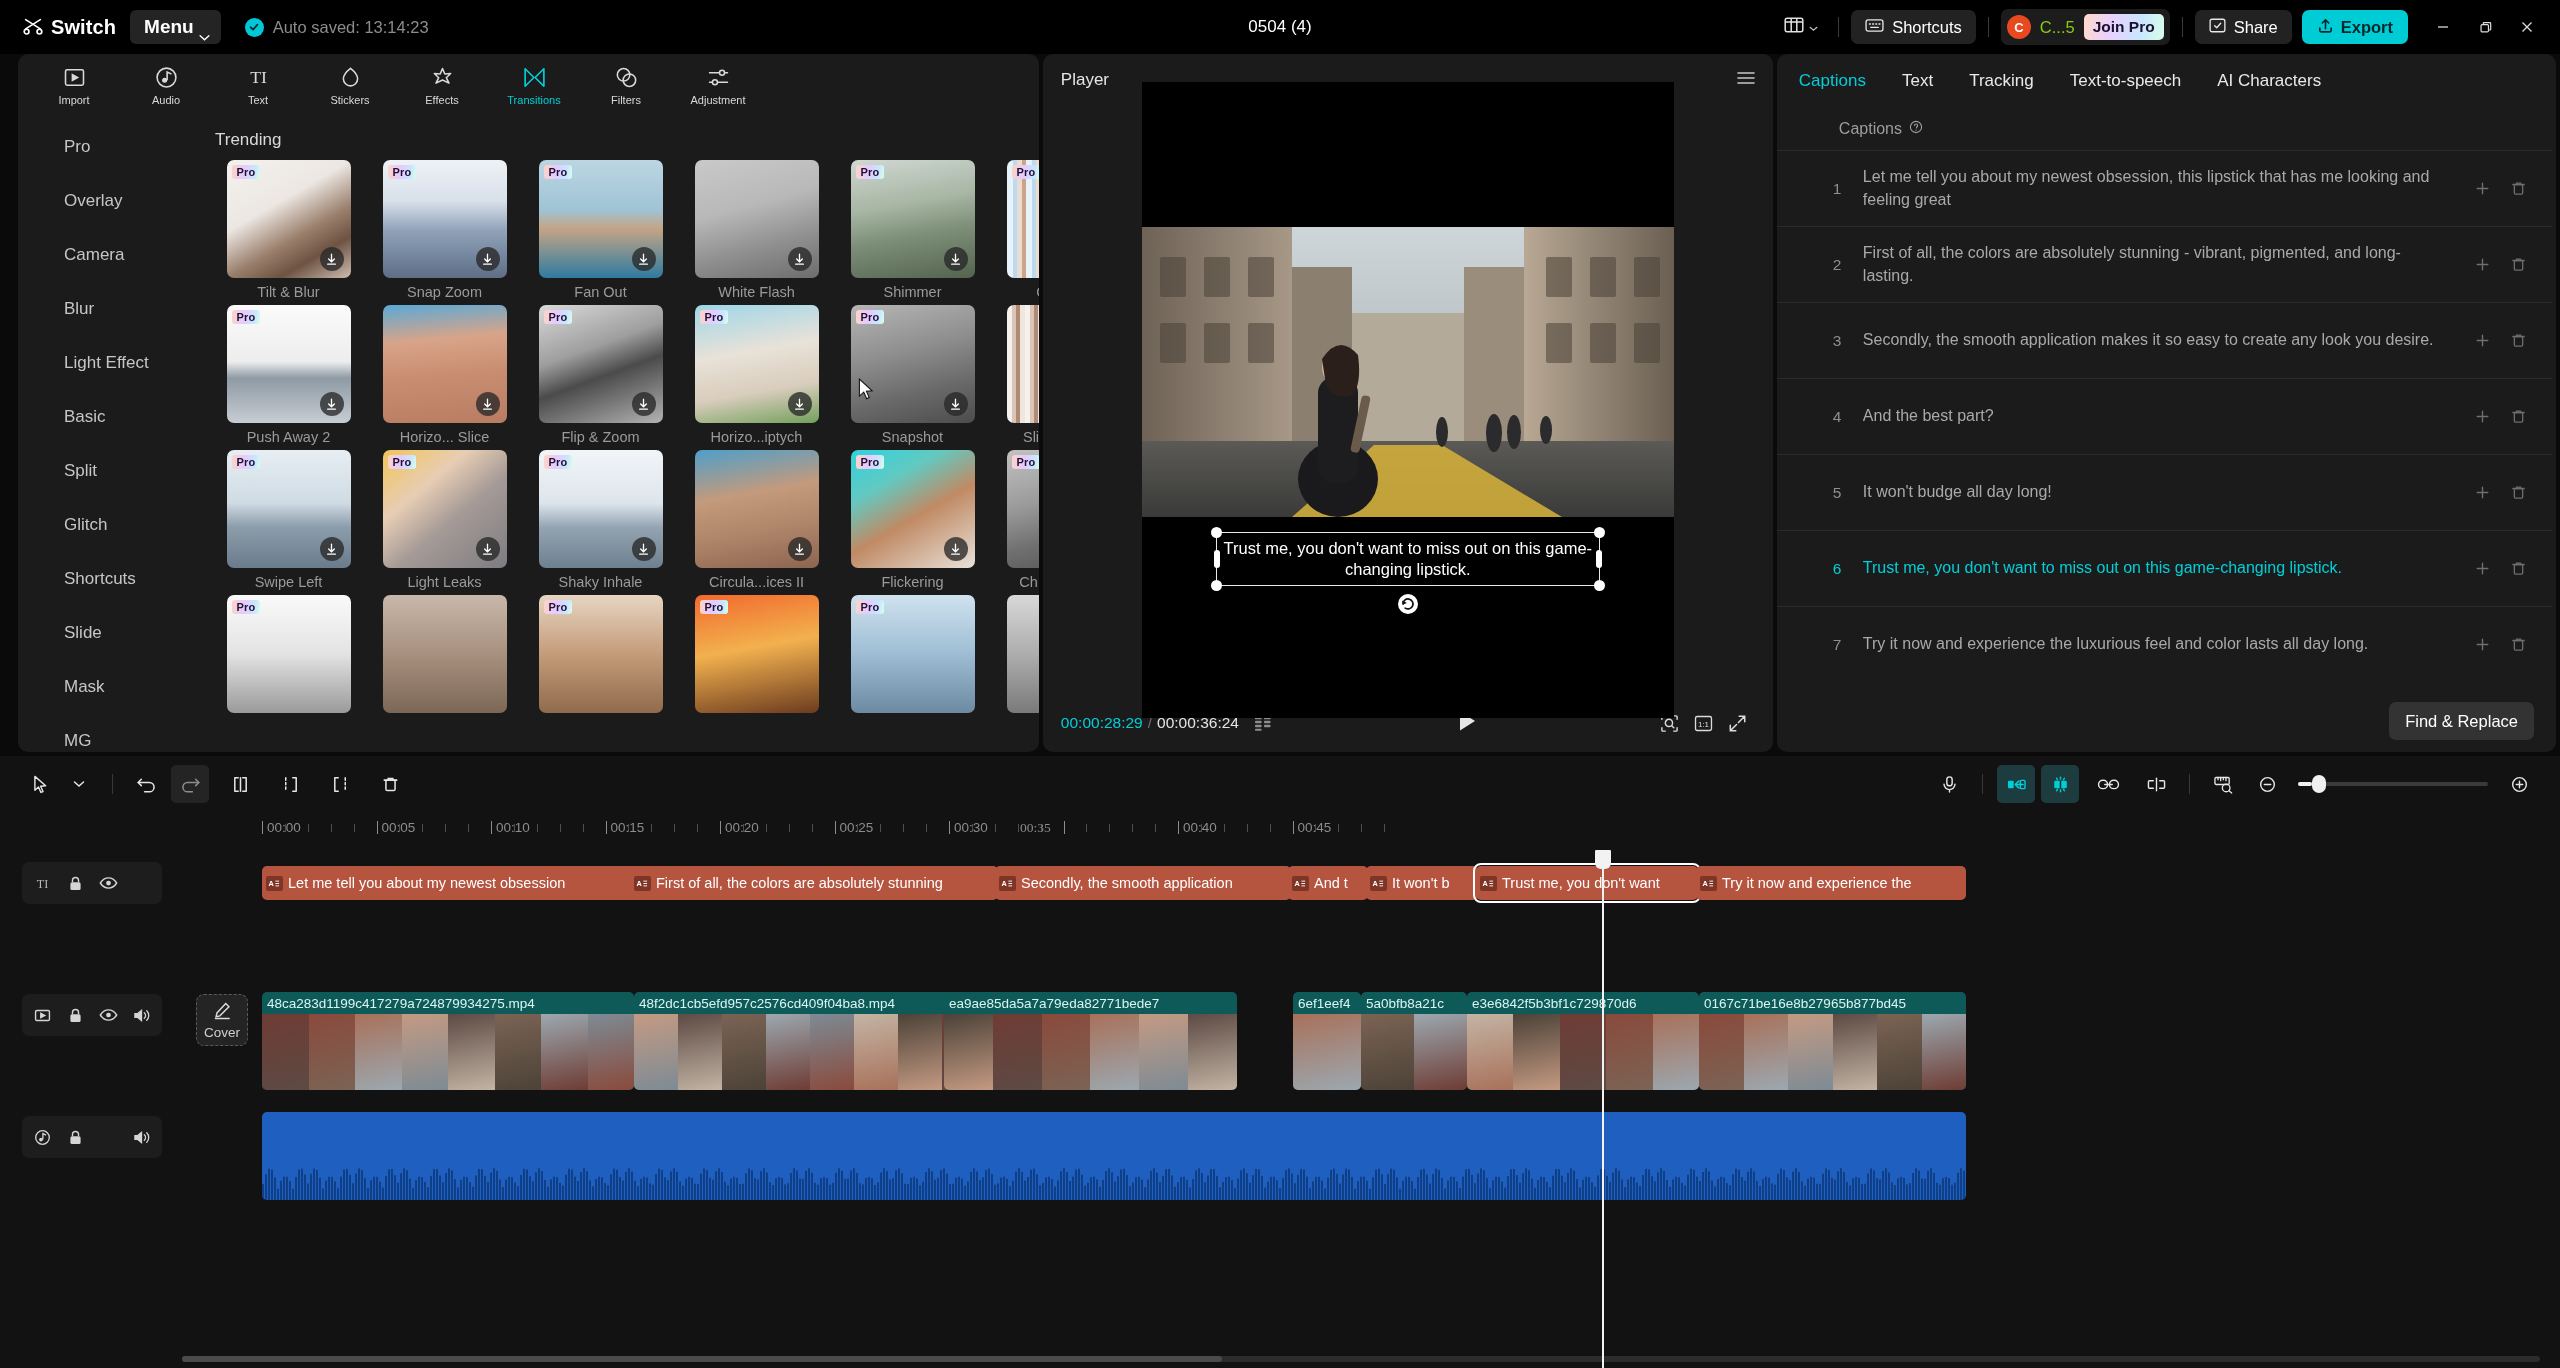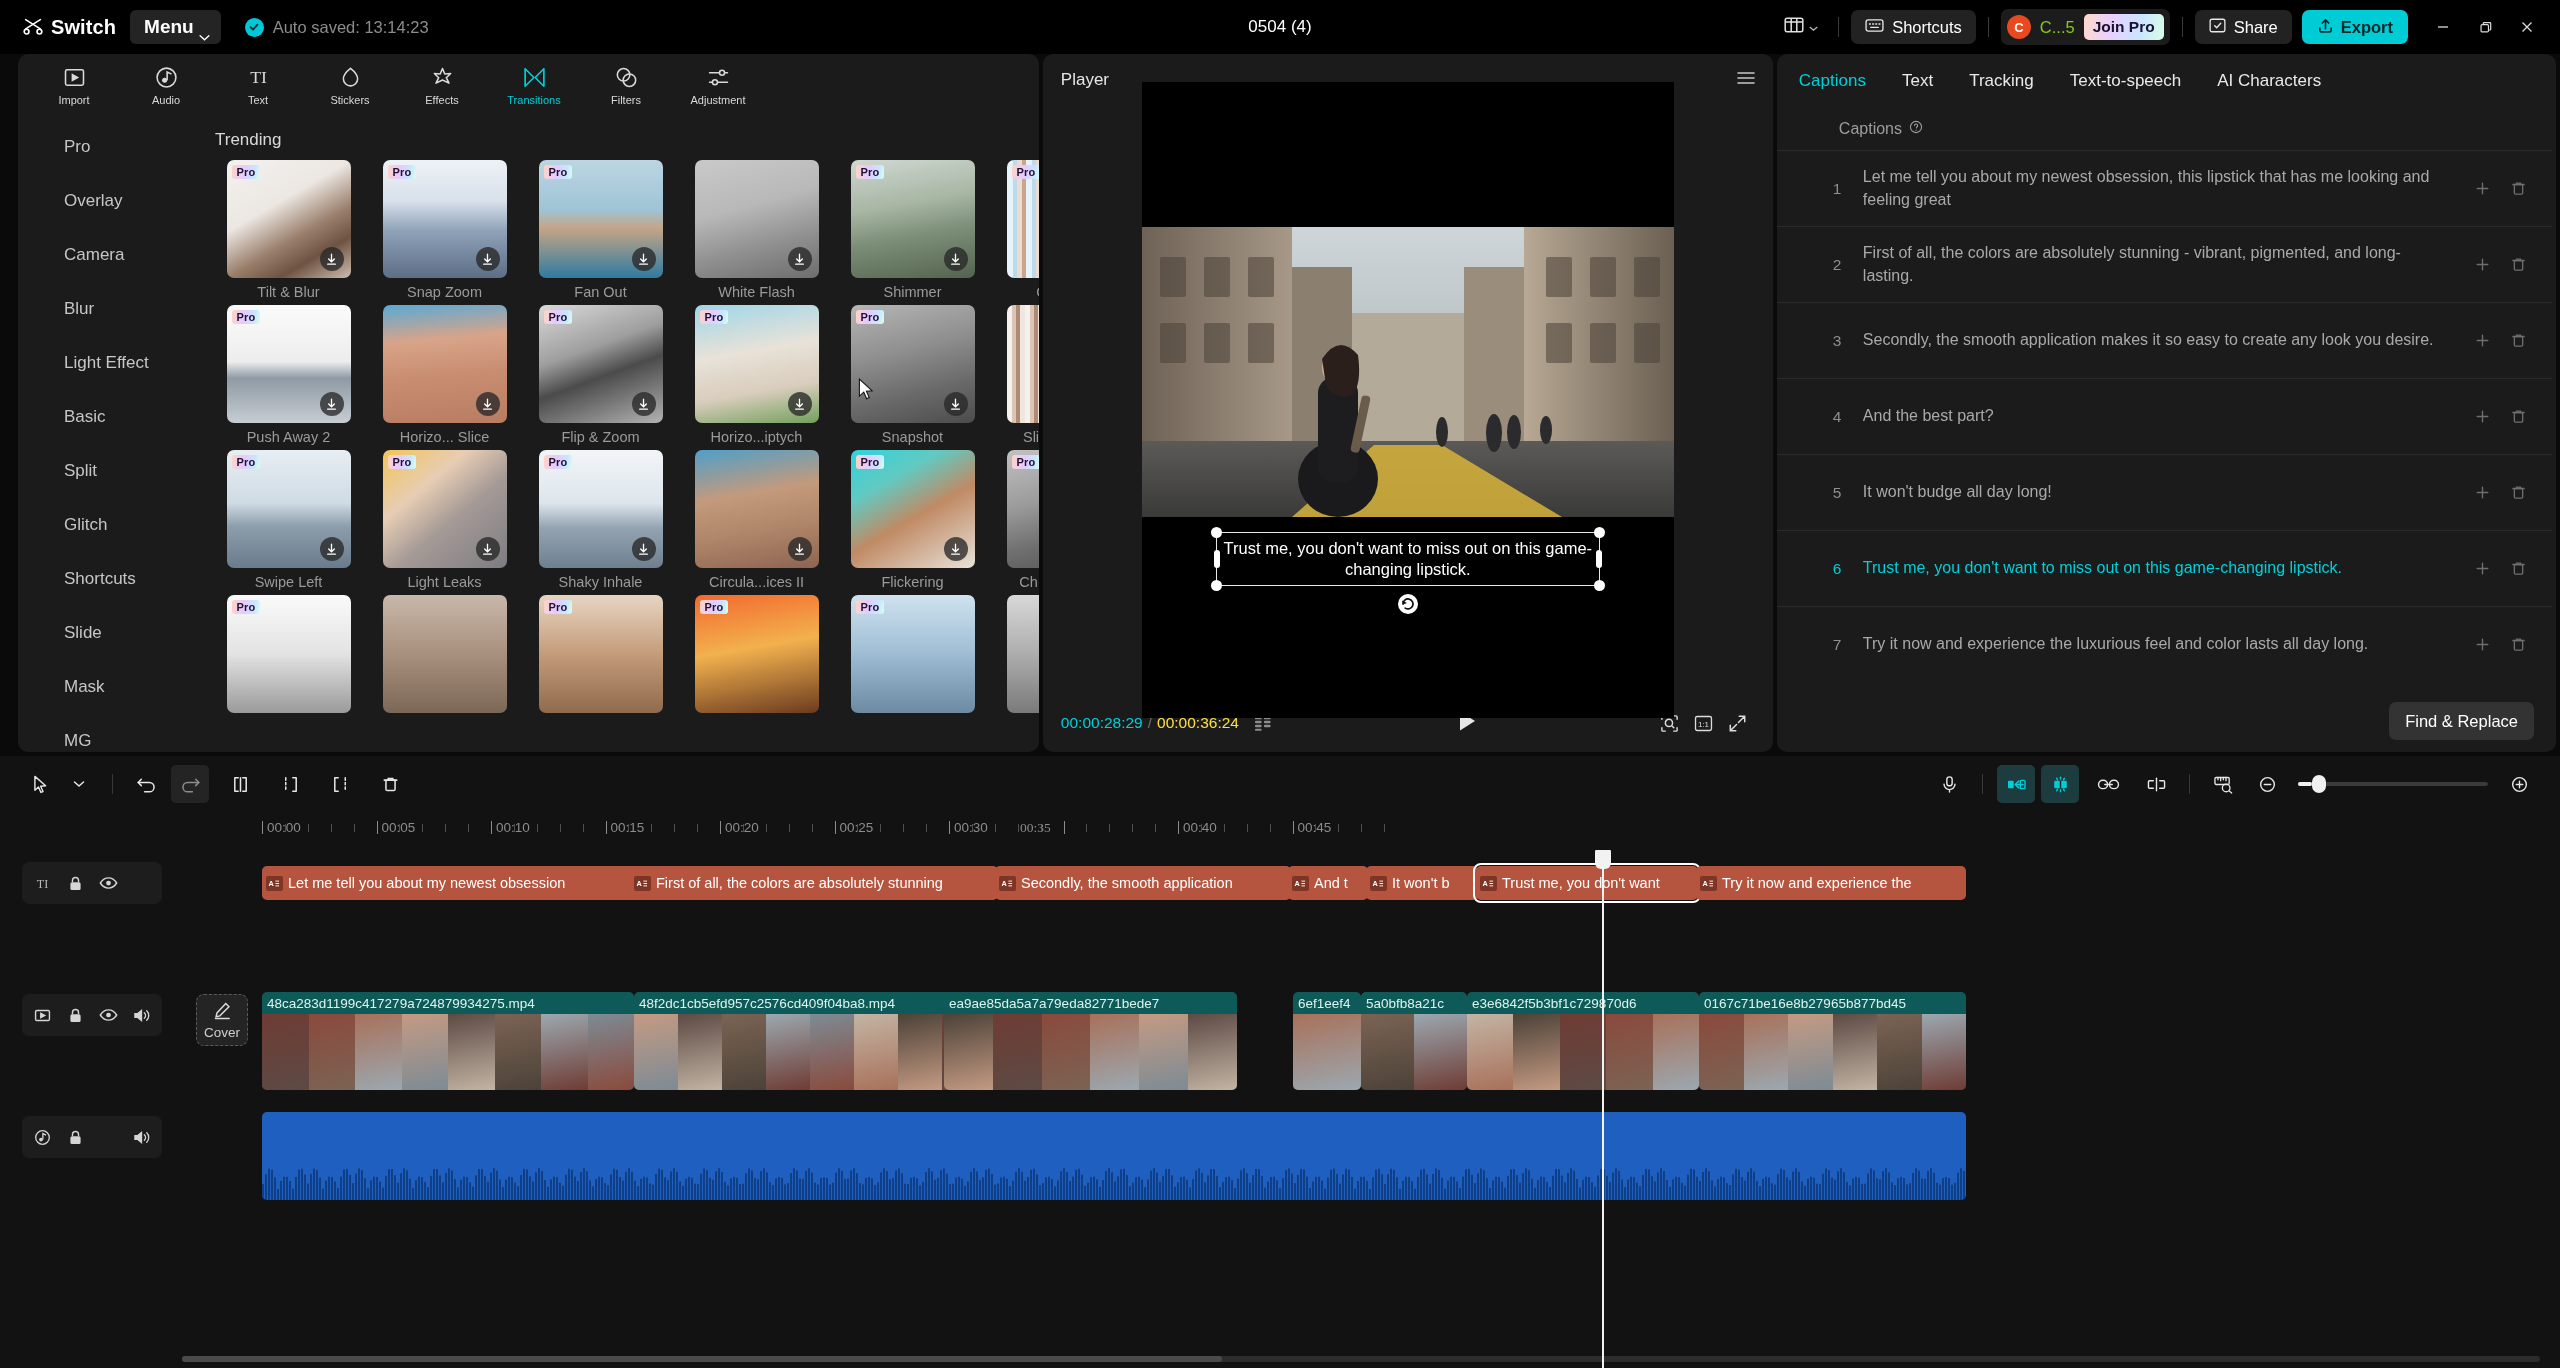--- a/index.html
+++ b/index.html
@@ -137,21 +137,21 @@
   .h-tl { left: -6px; top: -6px; } .h-tr { right: -6px; top: -6px; }
   .h-bl { left: -6px; bottom: -6px; } .h-br { right: -6px; bottom: -6px; }
   .h-ml { left: -3px; top: 50%; margin-top: -9px; width: 6px; height: 18px; border-radius: 3px; }
   .h-mr { right: -3px; top: 50%; margin-top: -9px; width: 6px; height: 18px; border-radius: 3px; }
   .rot-handle { position: absolute; left: 50%; margin-left: -11px; bottom: -30px;
                 width: 22px; height: 22px; }
   .player-ctrl { height: 58px; flex: 0 0 58px; display: flex; align-items: center;
                  padding: 0 18px; gap: 0; }
   .tc-cur { color: #00cfd8; font-size: 15.5px; }
   .tc-sep { color: #6c6c6c; font-size: 15.5px; margin: 0 5px; }
-  .tc-tot { color: #fde047; font-size: 15.5px; }
+  .tc-tot { color: #e5e5e5; font-size: 15.5px; }
   .play-btn { margin: 0 auto; cursor: pointer; }
   .ctrl-ico { width: 34px; height: 34px; display: flex; align-items: center;
               justify-content: center; cursor: pointer; color: #dcdcdc; }
 
   
   .caps-panel {
     flex: 1 1 auto; background: #1b1b1b; border-radius: 10px;
     display: flex; flex-direction: column; min-height: 0; overflow: hidden;
   }
   .caps-tabs { height: 54px; flex: 0 0 54px; display: flex; align-items: center;

